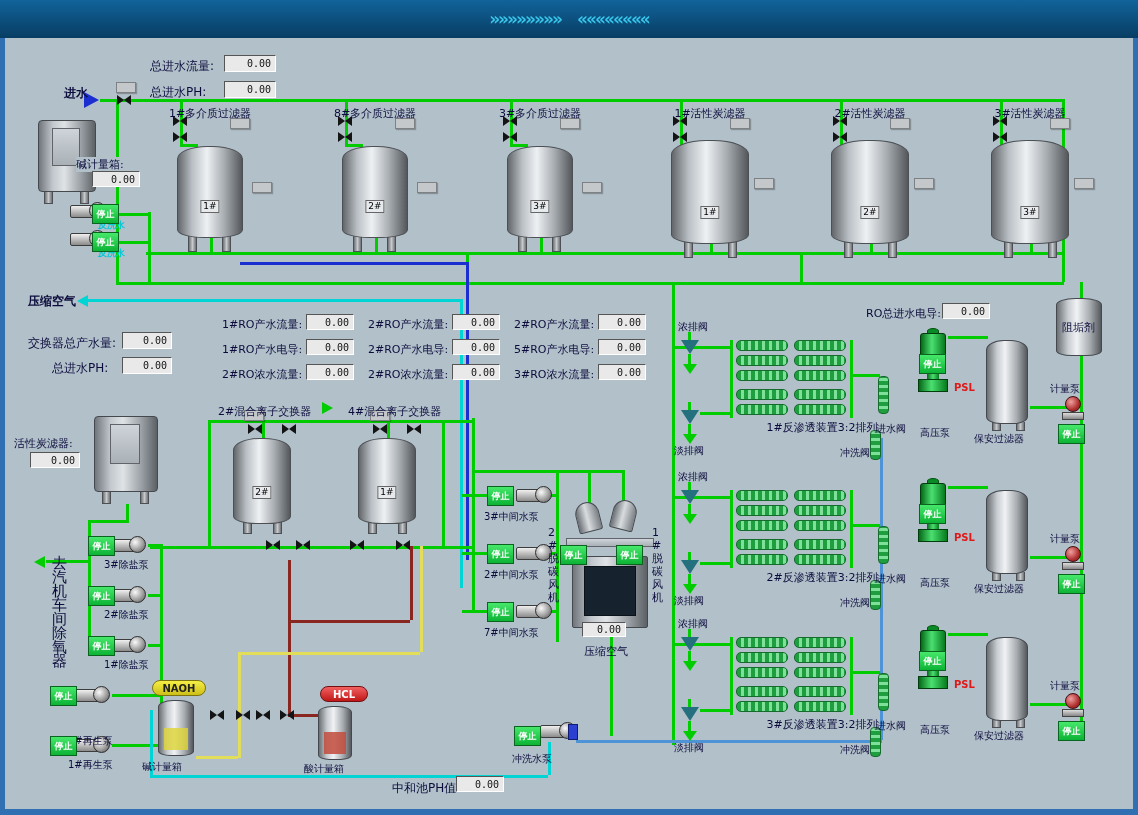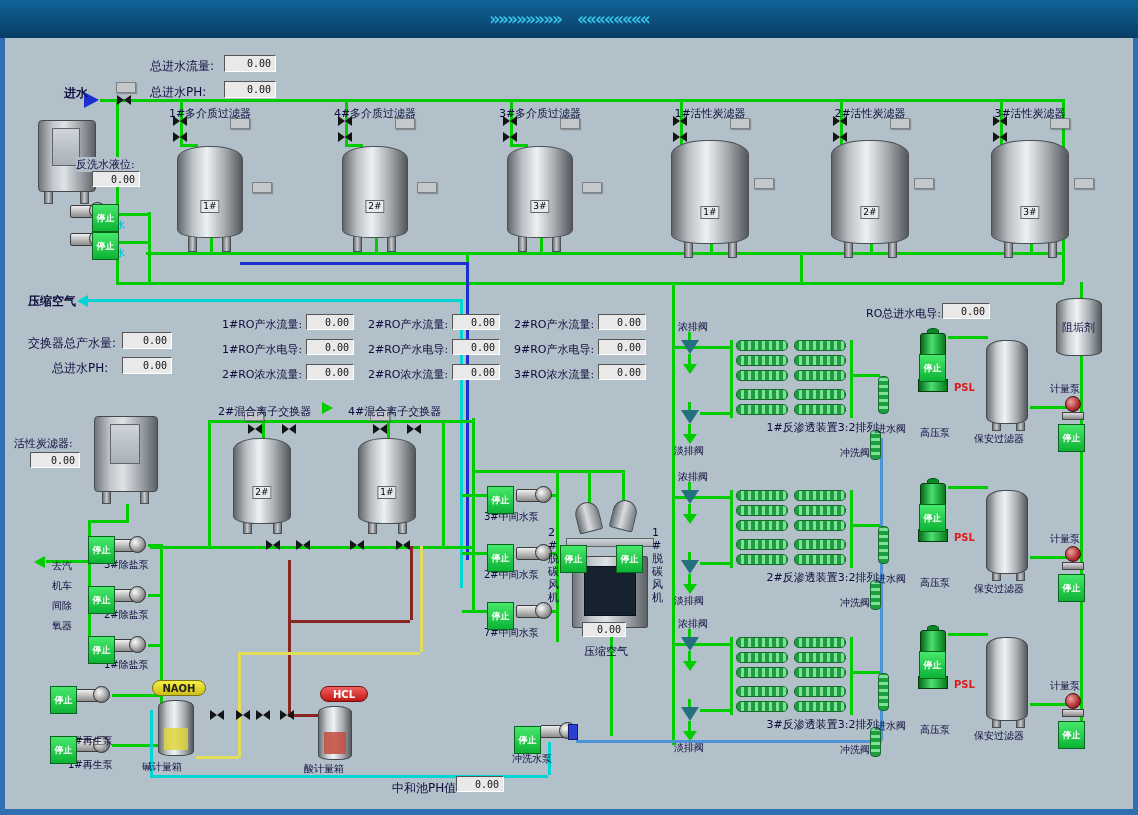--- a/index.html
+++ b/index.html
@@ -16,21 +16,21 @@
 .psl{position:absolute;color:#e01818;font-size:10px;font-weight:bold;z-index:6}
 .cy{color:#00c8d8;font-weight:bold}
 .vbox{position:absolute;background:#e9e9e9;border:1px solid #fff;border-top-color:#555;border-left-color:#555;font-size:10px;color:#111;display:flex;align-items:center;justify-content:flex-end;padding-right:4px;font-family:"DejaVu Sans Mono",monospace;z-index:6}
 .minibox{position:absolute;width:20px;height:11px;background:#c4c8cb;border:1px solid #7d8184;box-shadow:1px 1px 1px rgba(0,0,0,.25);z-index:5}
 .pipe{position:absolute;background:#00cc00;z-index:1}
 .pipe.h{height:3px}.pipe.v{width:3px}
 .pipe.blue{background:#1b2fd0}.pipe.cyan{background:#00d4d4}.pipe.red{background:#8a2620}.pipe.yel{background:#e2de5a}.pipe.lblue{background:#4d93d6}
 .valve{position:absolute;width:14px;height:10px;z-index:4}
 .valve:before{content:"";position:absolute;left:0;top:0;border:5px solid transparent;border-left:7px solid #141414;border-right:none}
 .valve:after{content:"";position:absolute;right:0;top:0;border:5px solid transparent;border-right:7px solid #141414;border-left:none}
-.stop{position:absolute;width:27px;height:28px;background:linear-gradient(180deg,#46e86a,#0cb334);border:1px solid #0a6420;color:#fff;font-size:9px;font-weight:bold;display:flex;align-items:center;justify-content:center;z-index:7}
+.stop{position:absolute;width:27px;height:20px;background:linear-gradient(180deg,#46e86a,#0cb334);border:1px solid #0a6420;color:#fff;font-size:9px;font-weight:bold;display:flex;align-items:center;justify-content:center;z-index:7}
 .tank{position:absolute;background:linear-gradient(90deg,#63676b,#b9bfc4 22%,#eef1f3 45%,#a8adb2 72%,#54585c);border:1px solid #4c5054;border-radius:46% 46% 40% 40%/14% 14% 9% 9%;z-index:3}
 .tanknum{position:absolute;left:50%;transform:translateX(-50%);bottom:24px;background:#e6eaec;border:1px solid #666;font-size:9px;line-height:11px;padding:0 2px;z-index:4}
 .leg{position:absolute;width:9px;height:16px;background:linear-gradient(90deg,#6e7276,#c6cacd,#6e7276);border:1px solid #4c5054;border-top:none;z-index:2}
 .boxtank{position:absolute;background:linear-gradient(90deg,#70767c,#c2c8cd 25%,#dfe3e6 45%,#9aa0a5 75%,#5c6166);border:1px solid #45494e;border-radius:4px;z-index:3}
 .panel{position:absolute;background:linear-gradient(180deg,#ced4d9,#a9b0b6);border:1px solid #60646a;z-index:4}
 .cyl{position:absolute;background:linear-gradient(90deg,#6a6f74,#c8cdd2 25%,#f0f2f4 45%,#a6abb0 75%,#55595d);border:1px solid #45494e;border-radius:42% 42% 34% 34%/12% 12% 9% 9%;z-index:3}
 .pump{position:absolute;width:36px;height:22px;z-index:4}
 .pump .pbody{position:absolute;left:0;top:5px;width:26px;height:13px;background:linear-gradient(180deg,#f0f0f0,#8b8b8b);border:1px solid #3c3c3c;border-radius:2px}
 .pump .phead{position:absolute;right:0;top:2px;width:17px;height:17px;border-radius:50%;background:radial-gradient(circle at 35% 35%,#fafafa,#9f9f9f 55%,#4f4f4f);border:1px solid #2e2e2e}
 .hpump{position:absolute;width:30px;height:66px;z-index:4}
@@ -45,21 +45,21 @@
 .vstrip{position:absolute;width:11px;border-radius:4px;background:repeating-linear-gradient(0deg,#1f9e3f 0 4px,#7fe09a 4px 7px);border:1px solid #156b2b;z-index:4}
 .drain{position:absolute;width:20px;height:46px;z-index:4}
 .drain .stem{position:absolute;left:8px;top:0;width:3px;height:8px;background:#00cc00}
 .drain .cone{position:absolute;left:1px;top:8px;width:0;height:0;border-left:9px solid transparent;border-right:9px solid transparent;border-top:14px solid #25707f}
 .drain .p2{position:absolute;left:8px;top:22px;width:3px;height:10px;background:#00cc00}
 .drain .arr{position:absolute;left:3px;top:32px;width:0;height:0;border-left:7px solid transparent;border-right:7px solid transparent;border-top:10px solid #00cc00}
 .arrR{position:absolute;width:0;height:0;border-top:8px solid transparent;border-bottom:8px solid transparent;border-left:15px solid #1b2fd0;z-index:5}
 .arrL{position:absolute;width:0;height:0;border-top:6px solid transparent;border-bottom:6px solid transparent;border-right:11px solid #00d4d4;z-index:5}
 .arrLg{position:absolute;width:0;height:0;border-top:6px solid transparent;border-bottom:6px solid transparent;border-right:11px solid #00cc00;z-index:5}
 .vtext{position:absolute;width:13px;font-size:11px;line-height:13px;word-break:break-all;color:#0c0c3c;z-index:6}
-.note{position:absolute;width:26px;font-size:10px;line-height:20px;word-break:break-all;color:#0c0c3c;z-index:6}
+.note{position:absolute;width:26px;font-size:15px;line-height:14px;word-break:break-all;color:#0c0c3c;z-index:6}
 .filter{position:absolute;top:106px;width:144px;height:156px;z-index:2}
 .ftitle{left:0;top:0;width:144px;text-align:center}
 .tmm{left:39px;top:40px;width:66px;height:92px}
 .tcb{left:33px;top:34px;width:78px;height:104px}
 .rack{position:absolute;left:672px;width:440px;height:152px;z-index:2}
 .pill{position:absolute;height:16px;border-radius:8px;font-size:10px;font-weight:bold;display:flex;align-items:center;justify-content:center;z-index:4}
 .fan-dome{position:absolute;width:24px;height:30px;background:linear-gradient(90deg,#6a6f74,#d8dcdf 45%,#7a7f84);border:1px solid #45494e;border-radius:50% 50% 10% 10%/40% 40% 8% 8%;z-index:3}
 .screen{position:absolute;background:#16222e;border:1px solid #0a1118;z-index:4}
 </style>
 </head>
@@ -170,21 +170,21 @@
   <div class="valve" style="left:117px;top:95px"></div>
   <div class="lbl s12" style="left:150px;top:58px">总进水流量:</div>
   <div class="vbox" style="left:224px;top:55px;width:52px;height:17px">0.00</div>
   <div class="lbl s12" style="left:150px;top:84px">总进水PH:</div>
   <div class="vbox" style="left:224px;top:81px;width:52px;height:17px">0.00</div>
 
   <div class="boxtank" style="left:38px;top:120px;width:58px;height:72px"></div>
   <div class="panel" style="left:52px;top:128px;width:28px;height:38px"></div>
   <div class="leg" style="left:44px;top:190px;height:14px"></div>
   <div class="leg" style="left:80px;top:190px;height:14px"></div>
-  <div class="lbl s11" style="left:76px;top:157px;background:#b2c0ca">反洗水液位:</div>
+  <div class="lbl s11" style="left:76px;top:157px;background:#b2c0ca">碱计量箱:</div>
   <div class="vbox" style="left:92px;top:171px;width:48px;height:16px">0.00</div>
   <div class="pump" style="left:70px;top:200px">
       <div class="pbody"></div>
       <div class="phead"></div>
     </div>
   <div class="stop" style="left:92px;top:204px">停止</div>
   <div class="lbl s9 cy" style="left:98px;top:219px">反洗水</div>
   <div class="pump" style="left:70px;top:228px">
       <div class="pbody"></div>
       <div class="phead"></div>
@@ -199,21 +199,21 @@
     <div class="valve" style="left:35px;top:26px"></div>
     <div class="minibox" style="left:92px;top:12px"></div>
     <div class="minibox" style="left:114px;top:76px"></div>
     <div class="tank tmm">
         <div class="tanknum">1#</div>
       </div>
     <div class="leg" style="left:50px;top:130px"></div>
     <div class="leg" style="left:84px;top:130px"></div>
   </div>
   <div class="filter" style="left:303px">
-    <div class="lbl s11 ftitle">4#多介质过滤器</div>
+    <div class="lbl s11 ftitle">8#多介质过滤器</div>
     <div class="valve" style="left:35px;top:10px"></div>
     <div class="valve" style="left:35px;top:26px"></div>
     <div class="minibox" style="left:92px;top:12px"></div>
     <div class="minibox" style="left:114px;top:76px"></div>
     <div class="tank tmm">
         <div class="tanknum">2#</div>
       </div>
     <div class="leg" style="left:50px;top:130px"></div>
     <div class="leg" style="left:84px;top:130px"></div>
   </div>
@@ -278,21 +278,21 @@
   <div class="lbl s11" style="left:222px;top:367px;width:80px;text-align:right">2#RO浓水流量:</div>
   <div class="vbox" style="left:306px;top:364px;width:48px;height:16px">0.00</div>
   <div class="lbl s11" style="left:368px;top:317px;width:80px;text-align:right">2#RO产水流量:</div>
   <div class="vbox" style="left:452px;top:314px;width:48px;height:16px">0.00</div>
   <div class="lbl s11" style="left:368px;top:342px;width:80px;text-align:right">2#RO产水电导:</div>
   <div class="vbox" style="left:452px;top:339px;width:48px;height:16px">0.00</div>
   <div class="lbl s11" style="left:368px;top:367px;width:80px;text-align:right">2#RO浓水流量:</div>
   <div class="vbox" style="left:452px;top:364px;width:48px;height:16px">0.00</div>
   <div class="lbl s11" style="left:514px;top:317px;width:80px;text-align:right">2#RO产水流量:</div>
   <div class="vbox" style="left:598px;top:314px;width:48px;height:16px">0.00</div>
-  <div class="lbl s11" style="left:514px;top:342px;width:80px;text-align:right">9#RO产水电导:</div>
+  <div class="lbl s11" style="left:514px;top:342px;width:80px;text-align:right">5#RO产水电导:</div>
   <div class="vbox" style="left:598px;top:339px;width:48px;height:16px">0.00</div>
   <div class="lbl s11" style="left:514px;top:367px;width:80px;text-align:right">3#RO浓水流量:</div>
   <div class="vbox" style="left:598px;top:364px;width:48px;height:16px">0.00</div>
 
   <div class="lbl s11" style="left:866px;top:306px">RO总进水电导:</div>
   <div class="vbox" style="left:942px;top:303px;width:48px;height:16px">0.00</div>
   <div class="cyl" style="left:1056px;top:298px;width:46px;height:58px"></div>
   <div class="lbl s11" style="left:1062px;top:320px">阻垢剂</div>
 
   <div class="lbl s11" style="left:218px;top:404px">2#混合离子交换器</div>

